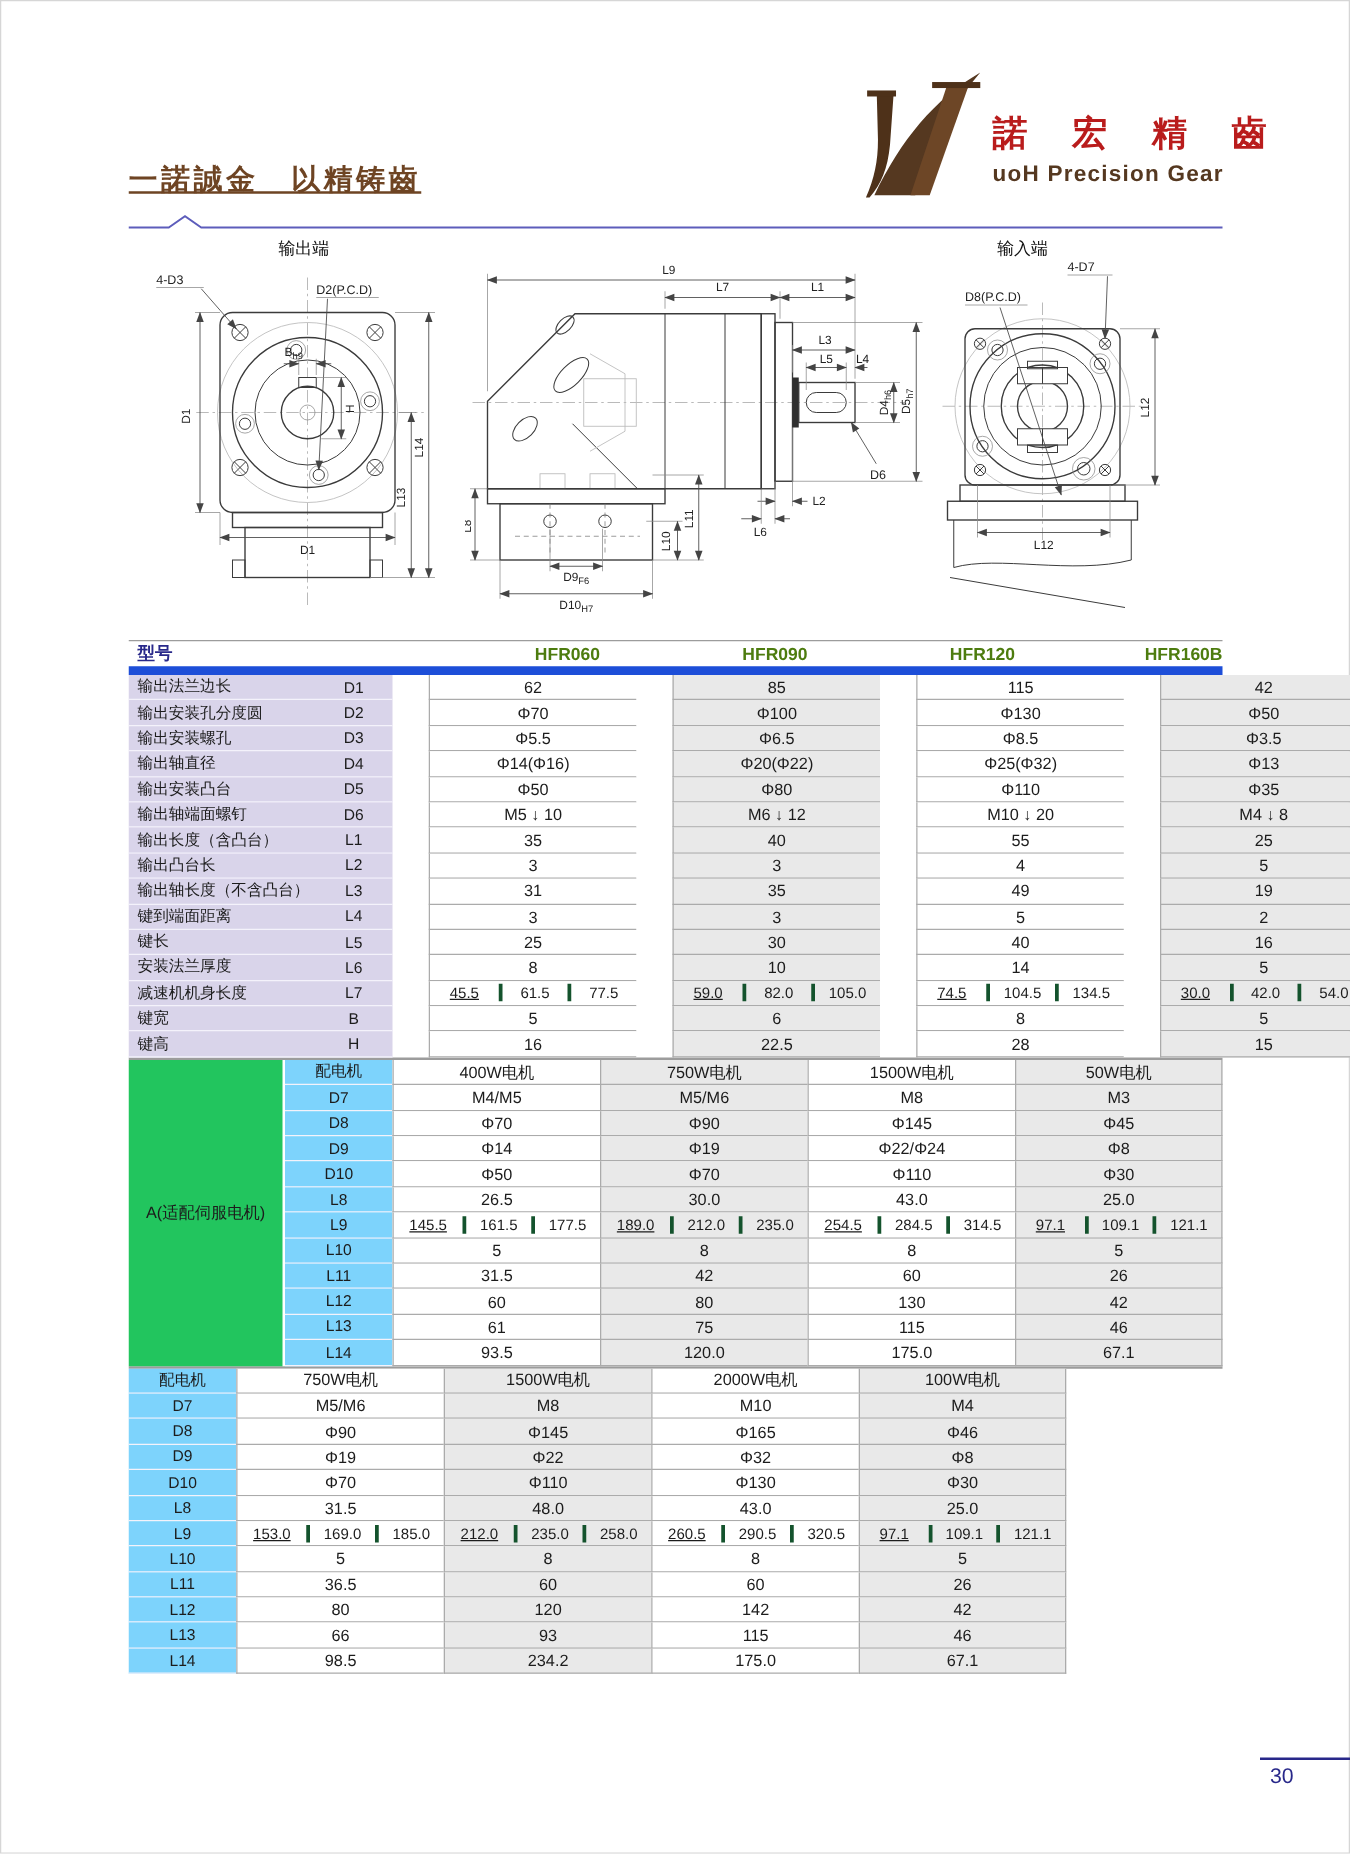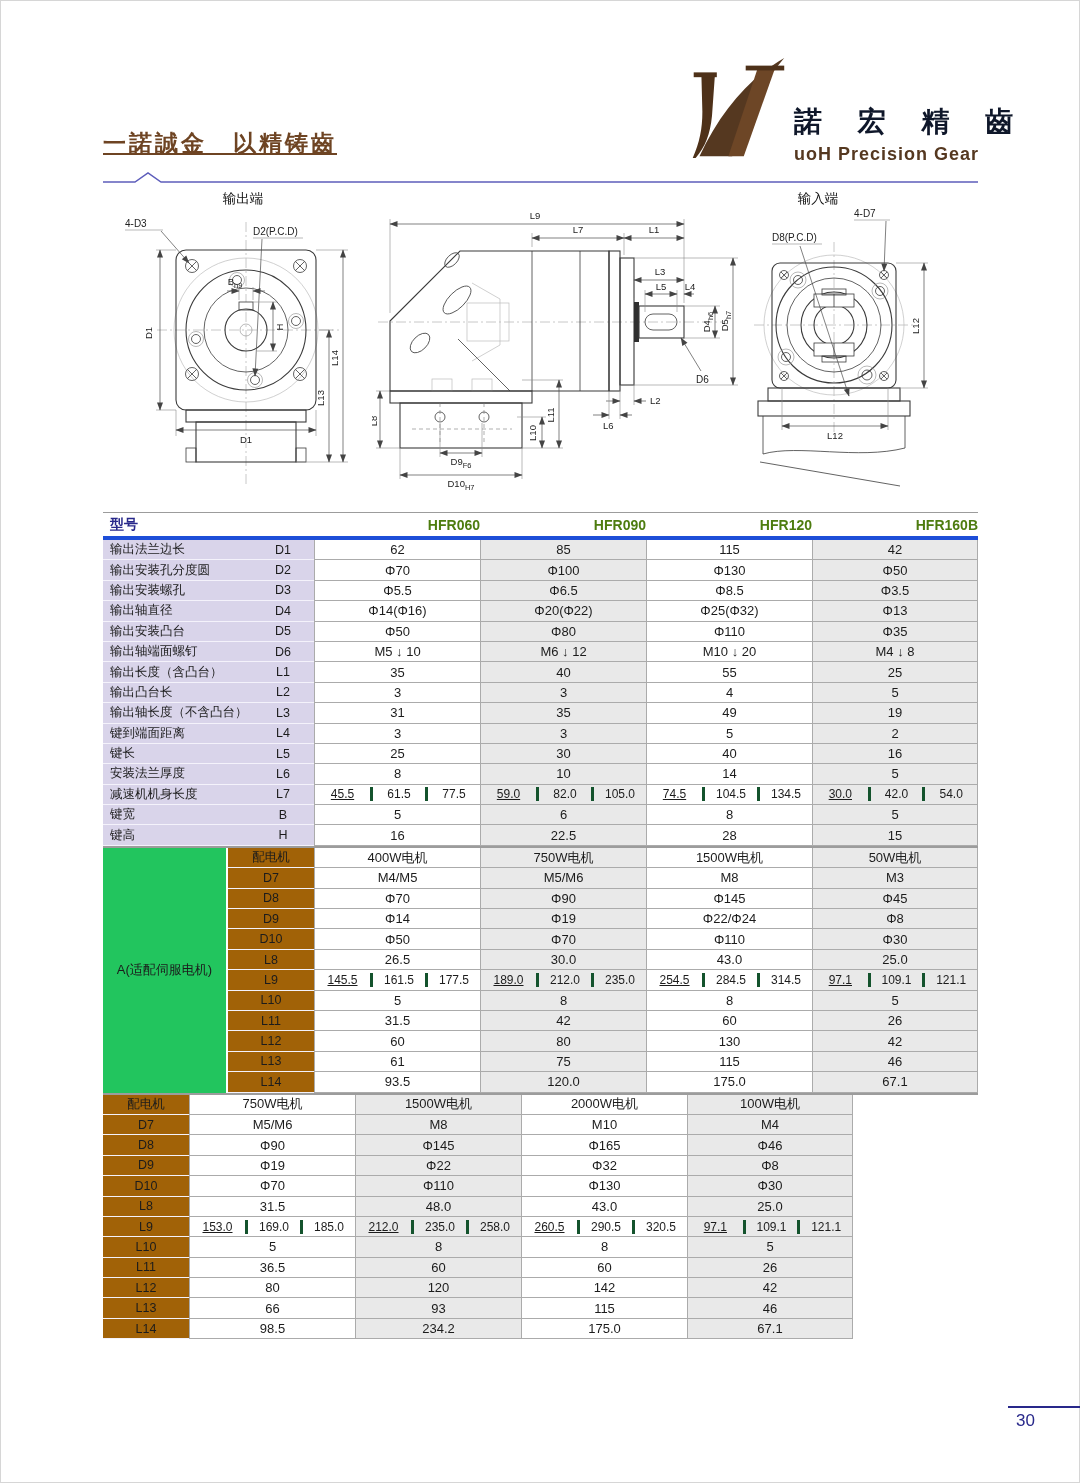--- a/index.html
+++ b/index.html
@@ -3,52 +3,52 @@
 <meta charset="utf-8">
 <style>
   html,body{margin:0;padding:0;background:#fff;}
   .page{position:relative;width:1080px;height:1483px;background:#fff;overflow:hidden;
         font-family:"Liberation Sans",sans-serif;box-shadow:inset 0 0 0 1px #d6d6d6;}
   
   .slogan{position:absolute;left:103px;top:128px;font-size:23px;font-weight:bold;
           color:#6e4423;letter-spacing:3px;white-space:pre;text-decoration:underline;}
   .logo{position:absolute;left:686px;top:52px;display:flex;align-items:flex-start;}
   .logotexts{margin-left:4px;}
-  .logo-cn{font-size:28px;font-weight:bold;color:#0f172a;letter-spacing:14px;margin-top:51px;white-space:nowrap;}
+  .logo-cn{font-size:28px;font-weight:bold;color:#b91c1c;letter-spacing:14px;margin-top:36px;white-space:nowrap;}
   .logo-en{font-size:18px;font-weight:bold;color:#553820;letter-spacing:1px;margin-top:3px;}
   .topline{position:absolute;left:0;top:168px;}
   
   .drw{position:absolute;}
   svg .ol{fill:none;stroke:#3b3b3b;stroke-width:1.1;}
   svg .md{stroke-width:.8;}
   svg .thin{fill:none;stroke:#8a8a8a;stroke-width:.6;}
   svg .ghost{fill:none;stroke:#bcbcbc;stroke-width:.7;}
   svg .hid{fill:none;stroke:#7a7a7a;stroke-width:.6;stroke-dasharray:4 3;}
   svg .dim{fill:none;stroke:#4a4a4a;stroke-width:.7;}
   svg .cl{fill:none;stroke:#9a9a9a;stroke-width:.55;stroke-dasharray:10 3 2 3;}
   svg text{font-family:"Liberation Sans",sans-serif;font-size:10px;fill:#222;}
   svg .ttl{font-size:13.5px;fill:#111;}
   svg .sm{font-size:9.5px;}
   
   #tbl{position:absolute;left:103px;top:512px;width:875px;color:#1c1c1c;}
   .thead{display:grid;grid-template-columns:211px 166px 166px 166px 166px;height:28px;
-         align-items:center;border-top:1px solid #9c9c9c;border-bottom:4px solid #1d4ed8;box-sizing:border-box;}
+         align-items:center;border-top:1px solid #9c9c9c;border-bottom:7px solid #1d4ed8;box-sizing:border-box;}
   .thead .mlab{padding-left:7px;font-weight:bold;color:#28288a;font-size:14px;}
   .thead .mname{text-align:right;font-weight:bold;color:#4d7c0f;font-size:14px;}
   .trow{display:grid;height:20.4px;}
-  .toprow{grid-template-columns:211px 166px 166px 166px 166px;}
+  .toprow{grid-template-columns:211px 166px 166px 166px 166px;gap:29px;}
   .section{display:grid;grid-template-columns:125px 750px;border-top:2px solid #9c9c9c;}
   .secrow{grid-template-columns:86px 166px 166px 166px 166px;}
   .cell{box-sizing:border-box;}
   .labcell{background:#d9d4ea;display:flex;align-items:center;font-size:12.5px;border-bottom:1px solid #f4f2fb;}
   .lab{flex:1;padding-left:7px;white-space:nowrap;}
   .codeTag{width:46px;text-align:center;margin-right:8px;}
   .seclabel{background:#22c55e;display:flex;align-items:center;justify-content:center;
             font-size:13px;border-right:2px solid #fff;}
-  .codecell{background:#a16207;display:flex;align-items:center;justify-content:center;
+  .codecell{background:#7dd3fc;display:flex;align-items:center;justify-content:center;
             font-size:12.5px;border-bottom:1px solid #f4f2fb;}
   .val{display:flex;align-items:center;justify-content:center;font-size:13px;
        border-bottom:1px solid #ababab;border-left:1px solid #ababab;}
   .toprow .val:last-child,.secrow .val:last-child{border-right:1px solid #ababab;}
   .plain{background:#fff;}
   .shade{background:#e9e9e9;}
   .split{display:grid;grid-template-columns:1fr 1fr 1fr;font-size:12px;}
   .split .sub{display:flex;align-items:center;justify-content:center;border-left:3px solid #14532d;}
   .split .sub:first-child{border-left:none;text-decoration:underline;}
   

